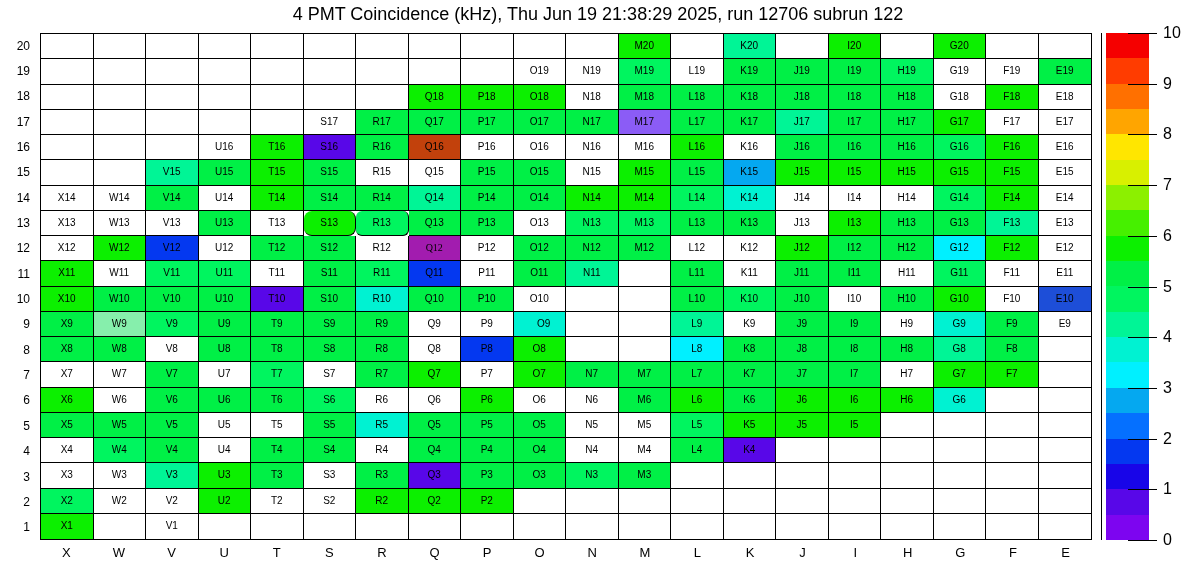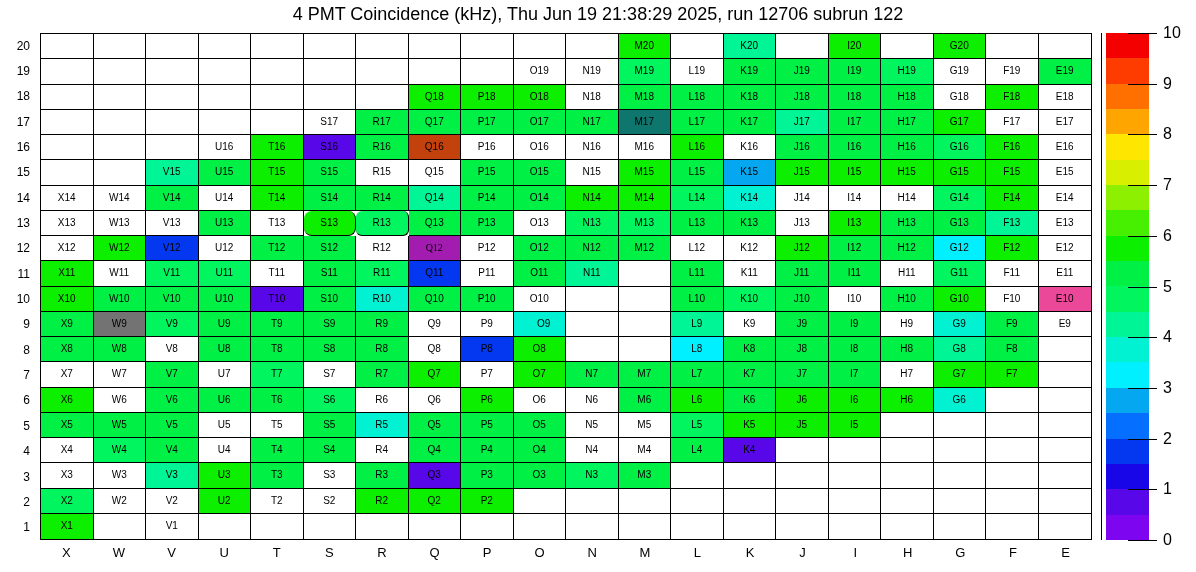--- a/index.html
+++ b/index.html
@@ -183,21 +183,21 @@
       </div>
       <div class="cell" style="background: rgb(0, 240, 70);">
         <span class="cl">P17</span>
       </div>
       <div class="cell" style="background: rgb(0, 240, 70);">
         <span class="cl">O17</span>
       </div>
       <div class="cell" style="background: rgb(0, 240, 70);">
         <span class="cl">N17</span>
       </div>
-      <div class="cell" style="background: #0f766e;">
+      <div class="cell" style="background: #8b5cf6;">
         <span class="cl">M17</span>
       </div>
       <div class="cell" style="background: rgb(0, 240, 70);">
         <span class="cl">L17</span>
       </div>
       <div class="cell" style="background: rgb(0, 240, 70);">
         <span class="cl">K17</span>
       </div>
       <div class="cell" style="background: rgb(0, 245, 150);">
         <span class="cl">J17</span>
@@ -611,27 +611,27 @@
       </div>
       <div class="cell" style="background: rgb(0, 240, 70);">
         <span class="cl">H10</span>
       </div>
       <div class="cell" style="background: rgb(12, 240, 0);">
         <span class="cl">G10</span>
       </div>
       <div class="cell">
         <span class="cl">F10</span>
       </div>
-      <div class="cell" style="background: #ec4899;">
+      <div class="cell" style="background: #1d4ed8;">
         <span class="cl">E10</span>
       </div>
       <div class="cell" style="background: rgb(0, 240, 70);">
         <span class="cl">X9</span>
       </div>
-      <div class="cell" style="background: #737373;">
+      <div class="cell" style="background: #86efac;">
         <span class="cl">W9</span>
       </div>
       <div class="cell" style="background: rgb(0, 245, 95);">
         <span class="cl">V9</span>
       </div>
       <div class="cell" style="background: rgb(0, 240, 70);">
         <span class="cl">U9</span>
       </div>
       <div class="cell" style="background: rgb(0, 240, 70);">
         <span class="cl">T9</span>

